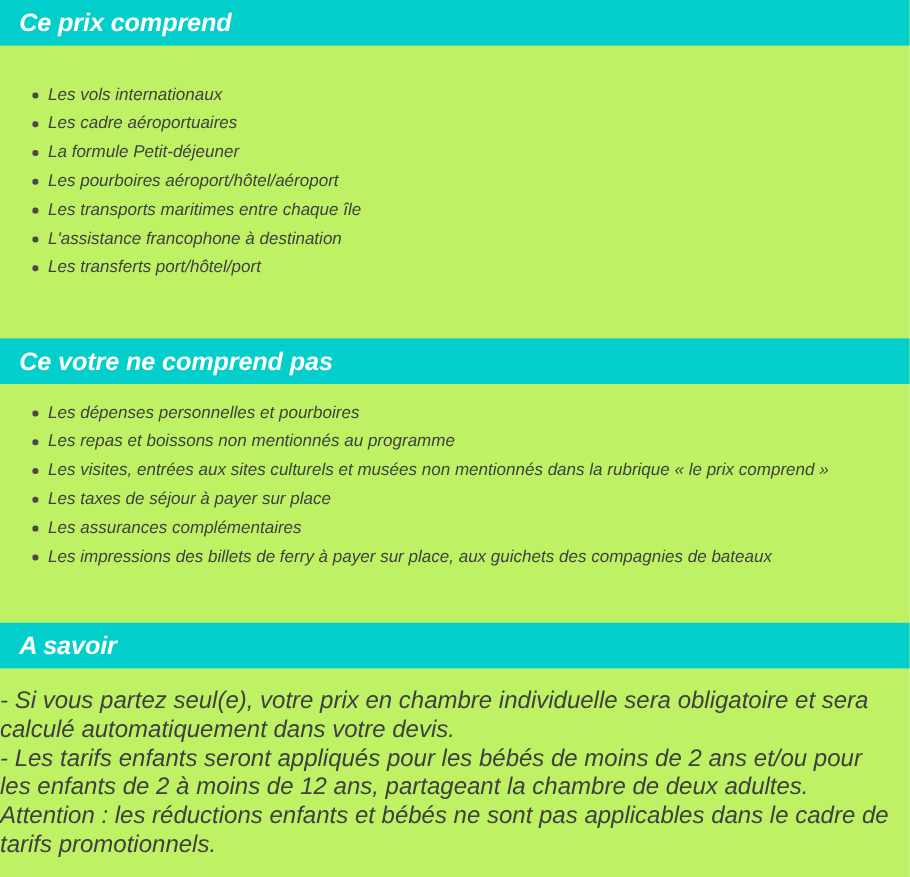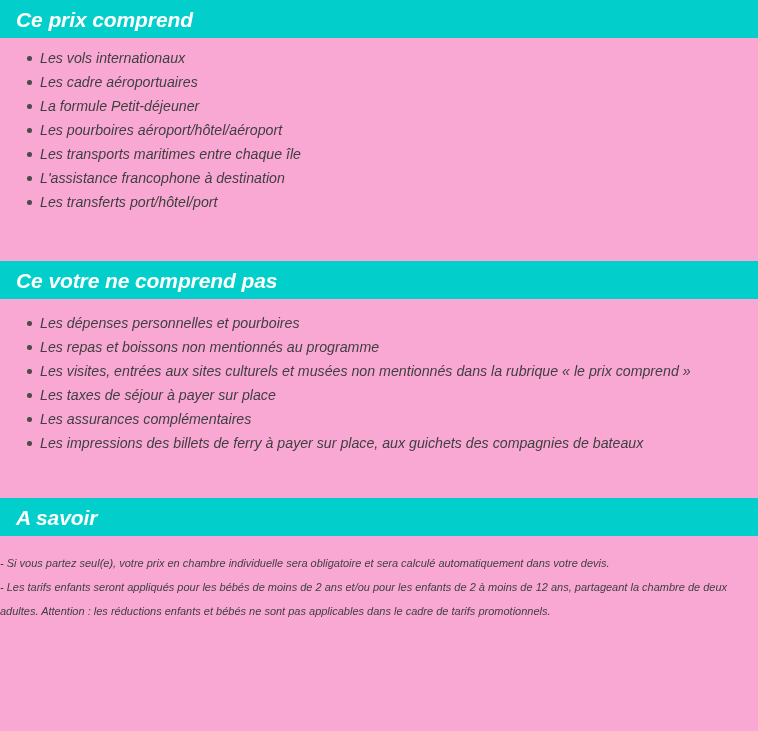--- a/index.html
+++ b/index.html
@@ -13,21 +13,21 @@
     background: #ffffff;
     font-family: "Liberation Sans", sans-serif;
     color: #3a3a3a;
     overflow: hidden;
   }
 
   .page {
     width: 758px;
     height: 731px;
     position: relative;
-    background: #f9a8d4;
+    background: #bef264;
   }
 
   
   .section-bar {
     background: #02cfcb;
     width: 100%;
     height: 38px;
     display: flex;
     align-items: center;
     padding-left: 16px;
@@ -61,36 +61,36 @@
     content: "";
     position: absolute;
     left: 27px;
     top: 10px;
     width: 4.5px;
     height: 4.5px;
     border-radius: 50%;
     background: #4a4a4a;
   }
 
-  .list-block-1 { padding-top: 8px; }
+  .list-block-1 { padding-top: 29px; }
   .list-block-2 { padding-top: 12px; }
 
   
   .gap-1 { height: 47px; }
   .gap-2 { height: 43px; }
 
   
   .note-block {
     padding-top: 15px;
     padding-right: 10px;
     padding-left: 0px;
   }
   .note-block p {
     margin: 0;
-    font-size: 11px;
+    font-size: 20px;
     font-style: italic;
     color: #3f3f3f;
     line-height: 24px;
   }
 </style>
 </head>
 <body>
 
 <div class="page">
 

